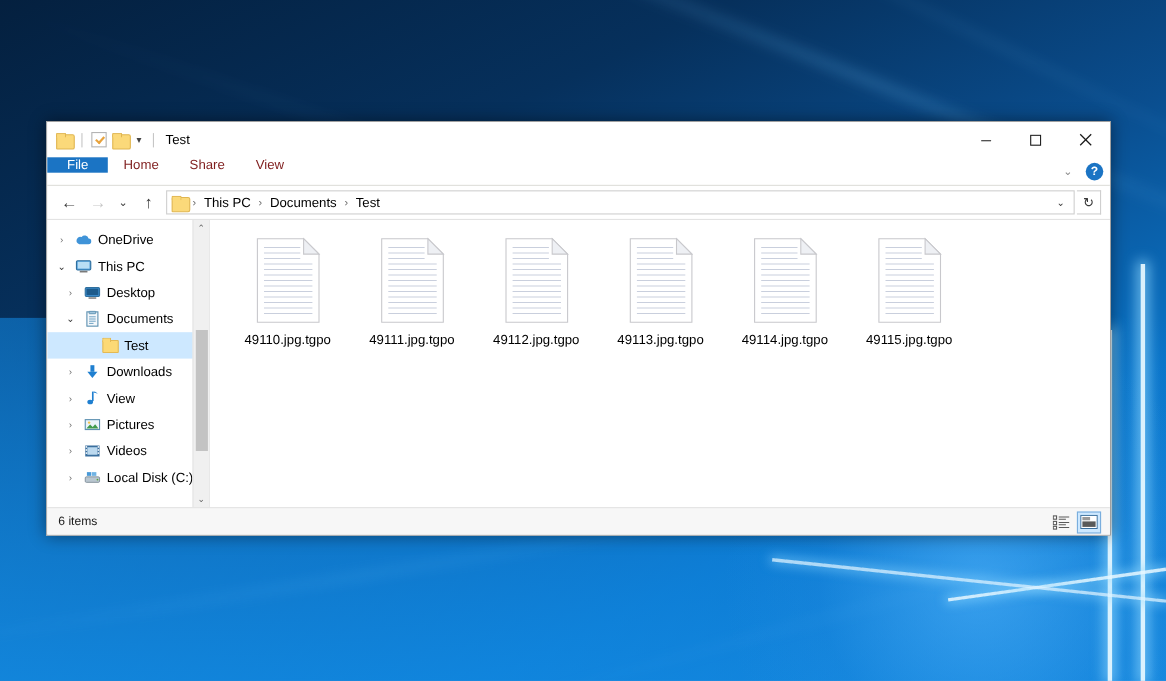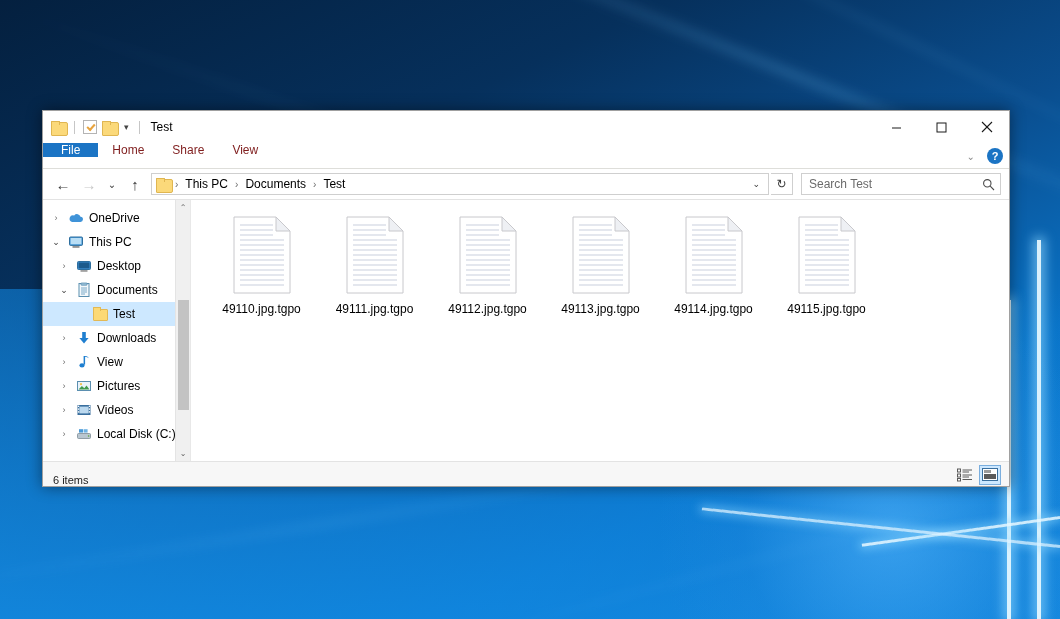--- a/index.html
+++ b/index.html
@@ -201,21 +201,21 @@
     padding: 4px 2px 6px 2px; cursor: default;
   }
   .filename { font-size: 12px; color: #000; margin-top: 8px; white-space: nowrap; }
 
   .doc-icon { width: 62px; height: 78px; position: relative; }
 
   
   .statusbar {
     height: 25px; min-height: 25px; background: #f7f7f7;
     border-top: 1px solid #e3e3e3;
-    display: flex; align-items: flex-end; padding: 0 10px;
+    display: flex; align-items: center; padding: 0 10px;
     font-size: 11px; color: #1b1b1b; position: relative;
   }
   .viewbtns { position: absolute; right: 8px; top: 0; height: 25px; display: flex; align-items: center; gap: 3px; }
   .vbtn { width: 22px; height: 20px; display: flex; align-items: center; justify-content: center; cursor: default; }
   .vbtn.active { background: #cde8ff; border: 1px solid #7aaede; }
 </style>
 </head>
 <body>
 
 <div id="desktop">
@@ -287,27 +287,20 @@
         <span class="crumb">This PC</span>
         <span class="crumbsep">›</span>
         <span class="crumb">Documents</span>
         <span class="crumbsep">›</span>
         <span class="crumb">Test</span>
         <span class="addr-spacer"></span>
         <span class="addr-caret">⌄</span>
       </div>
       <div class="refreshbtn">↻</div>
 
-      <div class="searchbox">
-        <input type="text" placeholder="Search Test" style="">
-        <svg width="13" height="13" viewBox="0 0 13 13">
-          <circle cx="5.3" cy="5.3" r="3.7" fill="none" stroke="#4a4a4a" stroke-width="1.1"></circle>
-          <line x1="8.2" y1="8.2" x2="12" y2="12" stroke="#4a4a4a" stroke-width="1.1"></line>
-        </svg>
-      </div>
     </div>
 
     <div class="body">
 
       <div class="sidebar">
         <div class="tree">
 
           <div class="trow">
             <span class="chev">›</span>
             <span class="ticon">

